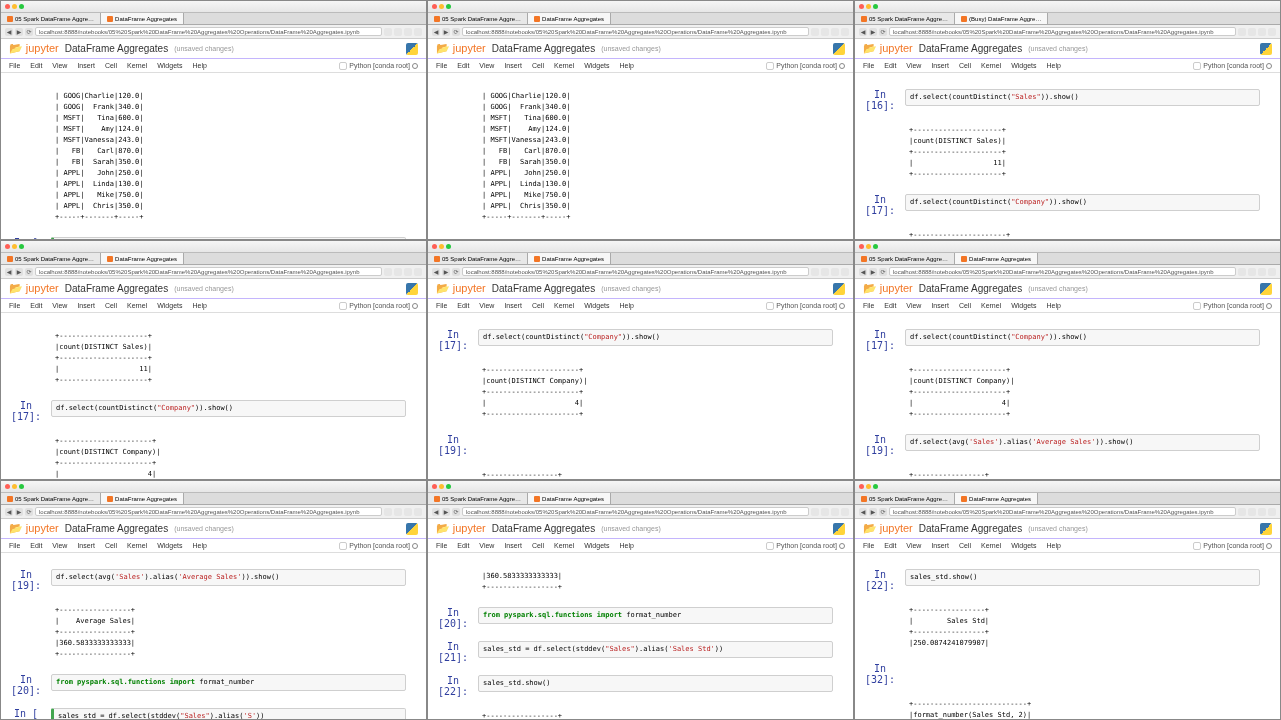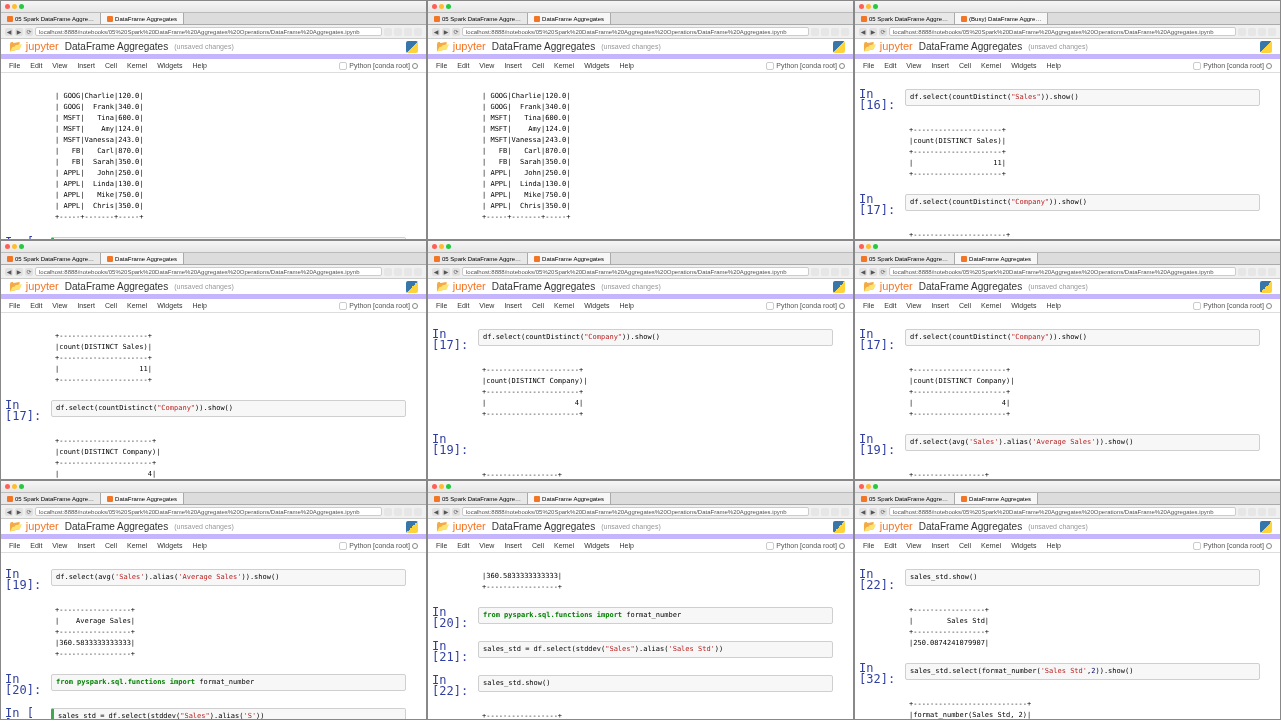--- a/index.html
+++ b/index.html
@@ -10,34 +10,34 @@
 .dot { width: 5px; height: 5px; border-radius: 50%; background: #ccc; }
 .dot.r{background:#ff5f56}.dot.y{background:#ffbd2e}.dot.g{background:#27c93f}
 .tabbar { height: 12px; background: #dcdcdc; border-bottom: 1px solid #aaa; display: flex; align-items: stretch; font-size: 6px; }
 .tab { padding: 1px 6px; border-right: 1px solid #aaa; background: #e8e8e8; display:flex; align-items:center; gap:2px; }
 .tab.active { background: #f7f7f7; }
 .favicon { width:6px; height:6px; background:#f37626; border-radius:1px; }
 .addrbar { height: 14px; background: #f0f0f0; border-bottom: 1px solid #ccc; display:flex; align-items:center; padding:0 4px; gap:2px; font-size:6px; color:#555; }
 .nav-btn { width:8px; height:8px; border-radius:2px; background:#e0e0e0; display:flex; align-items:center; justify-content:center; font-size:6px; }
 .url { flex:1; background:#fff; border:1px solid #ccc; border-radius:2px; padding:0 3px; height:9px; line-height:9px; overflow:hidden; white-space:nowrap; }
 .tool-btn { width:8px; height:8px; border-radius:2px; background:#e6e6e6; }
-.header { height: 20px; border-bottom:5px solid #c4b5fd; display:flex; align-items:center; padding:0 8px; gap:6px; }
+.header { height: 20px; border-bottom:1px solid #c4b5fd; display:flex; align-items:center; padding:0 8px; gap:6px; }
 .jup-logo { color:#888; font-size:11px; font-weight:300; }
 .jup-logo .orange{ color:#f37626; }
 .nb-title { font-size:10px; color:#333; }
 .unsaved { font-size:7px; color:#999; }
 .py-logo { margin-left:auto; width:12px; height:12px; background:linear-gradient(135deg,#3776ab 50%,#ffd43b 50%); border-radius:2px; }
 .menubar { height:14px; border-bottom:1px solid #ddd; display:flex; align-items:center; padding:0 8px; gap:10px; font-size:7px; color:#333; }
 .menubar .right { margin-left:auto; display:flex; gap:2px; align-items:center; }
 .pen-icon,.kern-icon{ width:8px; height:8px; border:1px solid #ccc; border-radius:2px; }
 .kernel-name { font-size:7px; color:#555; }
 .kern-circle{ width:6px; height:6px; border:1px solid #888; border-radius:50%; }
 .nb-area { flex:1; overflow:hidden; padding:4px 20px 4px 4px; background:#fff; }
 .cell { display:flex; margin:12px 0; font-size:7px; }
-.prompt { width:46px; text-align:left; padding-right:4px; font-family:Menlo,monospace; color:#303f9f; font-size:12px; line-height:11px; }
+.prompt { width:46px; text-align:center; padding-right:4px; font-family:Menlo,monospace; color:#303f9f; font-size:10px; line-height:11px; }
 .input-area { flex:1; font-family:Menlo,monospace; font-size:7px; line-height:11px; }
 .code-box { border:1px solid #cfcfcf; background:#f7f7f7; padding:2px 4px; border-radius:2px; }
 .code-box.selected{ border-left:3px solid #42a54f; }
 .output { padding:2px 4px; white-space:pre; font-family:Menlo,monospace; }
 .kw{ color:#008000; font-weight:bold; }
 .str{ color:#ba2121; }
 .num{ color:#006; }
 </style>
 </head>
 <body>
@@ -718,23 +718,20 @@
         </div>
     <div class="cell">
           <div class="prompt"></div>
           <div class="input-area output">+-----------------+
 |        Sales Std|
 +-----------------+
 |250.0874241079907|</div>
         </div>
     <div class="cell">
           <div class="prompt">In [32]:</div>
-          <div class="input-area">
-            <div class="code-box"><span>sales_std.select(format_number(</span><span class="str">'Sales Std'</span><span>,</span><span class="num">2</span><span>)).show()</span></div>
-          </div>
         </div>
     <div class="cell">
           <div class="prompt"></div>
           <div class="input-area output">+---------------------------+
 |format_number(Sales Std, 2)|
 +---------------------------+
 |                     250.09|
 +---------------------------+</div>
         </div>
   </div>

